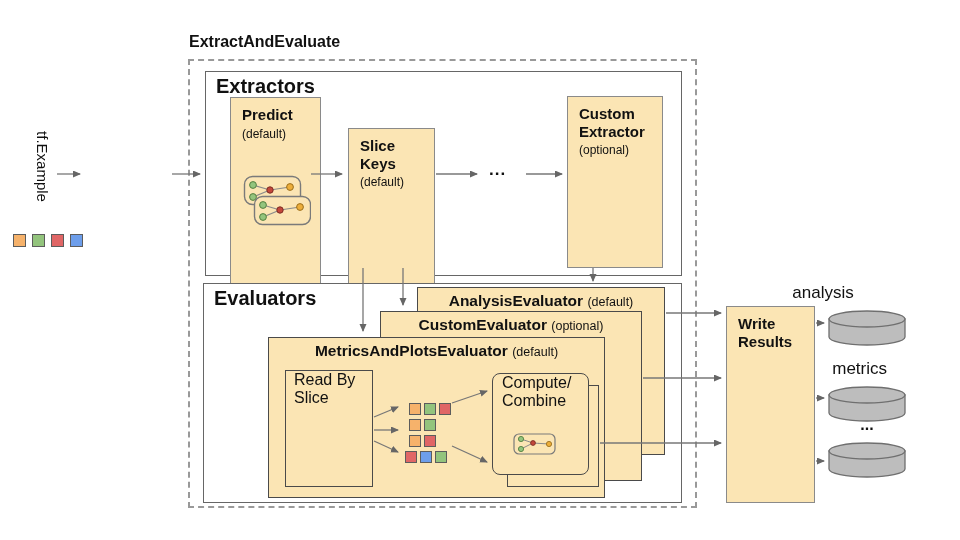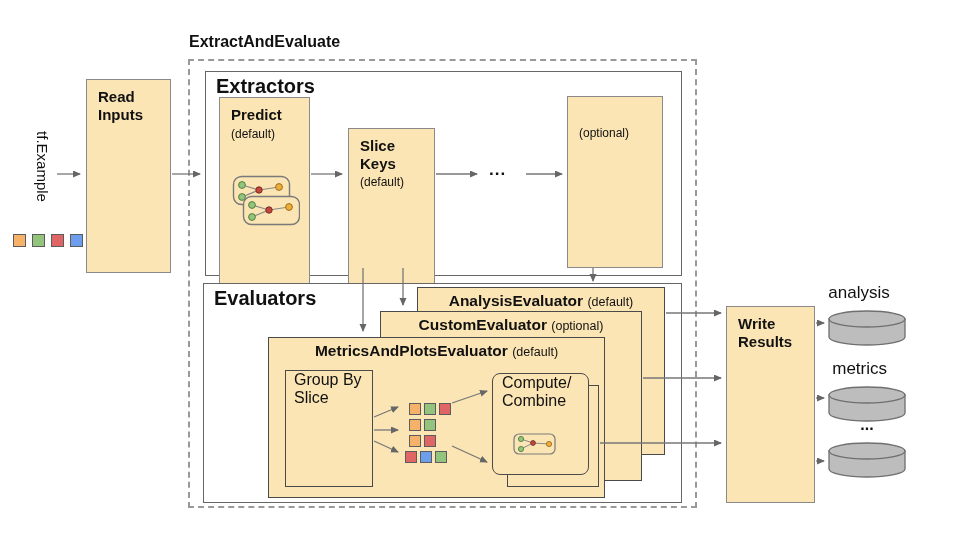--- a/index.html
+++ b/index.html
@@ -59,32 +59,29 @@
 <div class="stage">
 
   <div class="vlabel" style="left:-18px;top:158px;">tf.Example</div>
   <div class="input-squares" style="left:13px;top:234px;">
       <span class="sq sq-orange"></span>
       <span class="sq sq-green"></span>
       <span class="sq sq-red"></span>
       <span class="sq sq-blue"></span>
     </div>
 
-  <div class="abs tanbox" style="left:86px;top:79px;width:85px;height:194px;">
-    <div class="bt">Read Inputs</div>
-  </div>
 
   <div class="diagram-title" style="left:189px;top:33px;">ExtractAndEvaluate</div>
   <div class="abs dashed-frame" style="left:188px;top:59px;width:509px;height:449px;"></div>
 
   <div class="abs frame" style="left:205px;top:71px;width:477px;height:205px;">
     <div class="flabel">Extractors</div>
   </div>
 
-  <div class="abs tanbox" style="left:219px;top:97px;width:91px;height:205px;">
+  <div class="abs tanbox" style="left:230px;top:97px;width:91px;height:205px;">
     <div class="bt">
       <span>Predict</span><br>
       <span class="qual">(default)</span>
     </div>
     <svg class="abs" style="left:12px;top:77px;" width="68" height="52" viewBox="0 0 68 52">
       <rect x="1.5" y="1.5" width="56" height="28" rx="8" fill="none" stroke="#7a7a7a" stroke-width="1.4"></rect>
       <line x1="10" y1="10" x2="27" y2="15" stroke="#8a8a8a" stroke-width="1.2"></line>
       <line x1="10" y1="22" x2="27" y2="15" stroke="#8a8a8a" stroke-width="1.2"></line>
       <line x1="27" y1="15" x2="47" y2="12" stroke="#8a8a8a" stroke-width="1.2"></line>
       <circle cx="10" cy="10" r="3.4" fill="#93C47D" stroke="#56803f" stroke-width="1"></circle>
@@ -106,21 +103,21 @@
     <div class="bt">
       <span>Slice Keys</span><br>
       <span class="qual">(default)</span>
     </div>
   </div>
 
   <div class="ellipsis-lg" style="left:489px;top:160px;">...</div>
 
   <div class="abs tanbox" style="left:567px;top:96px;width:96px;height:172px;">
     <div class="bt">
-      <br>
+      <span>Custom Extractor</span><br>
       <span class="qual">(optional)</span>
     </div>
   </div>
 
   <div class="abs frame" style="left:203px;top:283px;width:479px;height:220px;">
     <div class="flabel">Evaluators</div>
   </div>
 
   <div class="abs stackbox" style="left:417px;top:287px;width:248px;height:168px;">
     <div class="stack-title">
@@ -135,21 +132,21 @@
     </div>
   </div>
   <div class="abs stackbox" style="left:268px;top:337px;width:337px;height:161px;">
     <div class="stack-title">
       <span>MetricsAndPlotsEvaluator</span>
       <span class="qual">(default)</span>
     </div>
   </div>
 
   <div class="abs innerbox" style="left:285px;top:370px;width:88px;height:117px;">
-    <div class="bt" style="padding-left:8px;">Group By Slice</div>
+    <div class="bt" style="padding-left:8px;">Read By Slice</div>
   </div>
 
   <div class="slice-row" style="left:409px;top:403px;">
       <span class="sq sq-orange"></span>
       <span class="sq sq-green"></span>
       <span class="sq sq-red"></span>
     </div>
   <div class="slice-row" style="left:409px;top:419px;">
       <span class="sq sq-orange"></span>
       <span class="sq sq-green"></span>
@@ -176,21 +173,21 @@
       <circle cx="8" cy="16" r="2.6" fill="#93C47D" stroke="#56803f" stroke-width="0.9"></circle>
       <circle cx="20" cy="10" r="2.4" fill="#C3473B" stroke="#7d2b22" stroke-width="0.9"></circle>
       <circle cx="36" cy="11" r="2.6" fill="#EDAE3A" stroke="#9c6f1c" stroke-width="0.9"></circle>
     </svg>
   </div>
 
   <div class="abs tanbox" style="left:726px;top:286px;width:89px;height:197px;margin-top:20px;">
     <div class="bt">Write Results</div>
   </div>
 
-  <div class="out-label" style="left:804px;top:283px;">analysis</div>
+  <div class="out-label" style="left:768px;top:283px;">analysis</div>
   <div class="cyl" style="left:828px;top:310px;">
     <svg width="78" height="36" viewBox="0 0 78 36">
       <path d="M1,9 V27 A38,8 0 0 0 77,27 V9 Z" fill="#BDBDBD" stroke="#6f6f6f" stroke-width="1.3"></path>
       <ellipse cx="39" cy="9" rx="38" ry="8" fill="#BDBDBD" stroke="#6f6f6f" stroke-width="1.3"></ellipse>
     </svg>
   </div>
 
   <div class="out-label" style="left:777px;top:359px;text-align:right;">metrics</div>
   <div class="cyl" style="left:828px;top:386px;">
     <svg width="78" height="36" viewBox="0 0 78 36">

